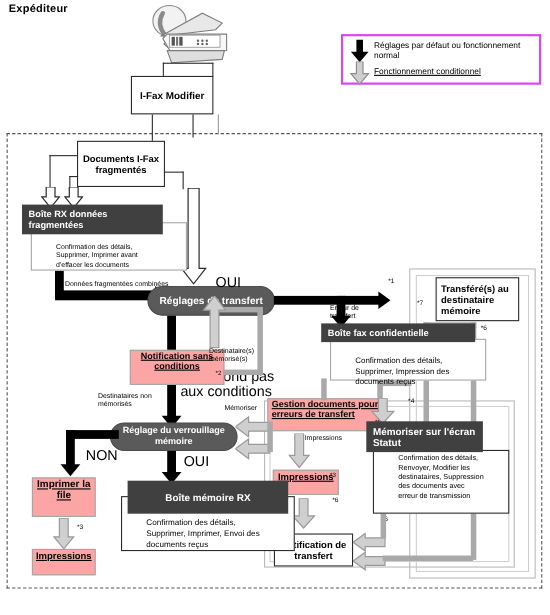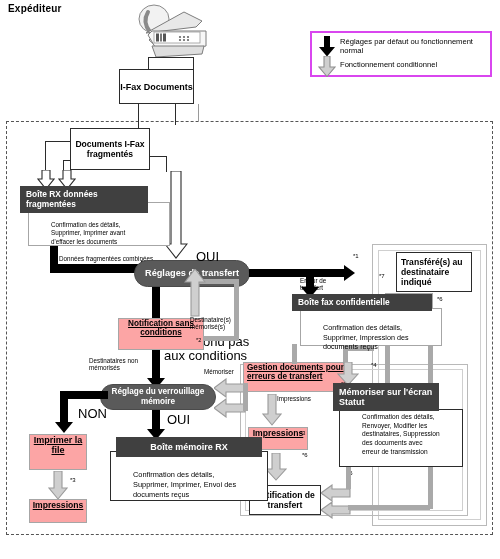--- a/index.html
+++ b/index.html
@@ -120,32 +120,32 @@
 
   <div id="legend" class="abs">
     <svg class="svgwrap" style="left:6px;top:3px;width:18px;height:21px;" viewBox="0 0 18 21">
       <path d="M6 0 H12 V11 H17 L9 20.5 L1 11 H6 Z" fill="#000"></path>
     </svg>
     <div class="legend-txt" style="left:28px;top:4px;">Réglages par défaut
 ou fonctionnement normal</div>
     <svg class="svgwrap" style="left:6px;top:23px;width:18px;height:21px;" viewBox="0 0 18 21">
       <path d="M6 0 H12 V11 H17 L9 20.5 L1 11 H6 Z" fill="#cfcfcf" stroke="#8e8e8e" stroke-width="1.1"></path>
     </svg>
-    <div class="legend-txt" style="left:28px;top:27px;">Fonctionnement conditionnel</div>
+    <div class="legend-txt" style="left:28px;top:27px;text-decoration:underline;">Fonctionnement conditionnel</div>
   </div>
 
   <div id="dashArea" class="abs"></div>
 
   <div class="ln" style="left:148px;top:57px;width:46px;height:1.2px;"></div>
   <div class="ln" style="left:148px;top:57px;width:1.2px;height:13px;"></div>
   <div class="ln" style="left:193px;top:57px;width:1.2px;height:13px;"></div>
 
   <div class="pbox" style="left:119px;top:69px;width:75px;height:35px;font-size:9px;">
     <span>I-Fax
-Documents</span>
+Modifier</span>
   </div>
 
   <div class="ln" style="left:138px;top:104px;width:1.2px;height:28px;"></div>
   <div class="ln" style="left:175px;top:104px;width:1.2px;height:21px;"></div>
 
   <div class="pbox" style="left:70px;top:128px;width:80px;height:42px;font-size:8.6px;">
     <span>Documents
 I-Fax
 fragmentés</span>
   </div>
@@ -243,33 +243,33 @@
   <div class="t" style="left:70px;top:477px;font-size:6px;">*3</div>
 
   <div class="gbox" style="left:29px;top:499px;width:58px;height:24px;font-size:8.6px;">
     <span>Impressions</span>
   </div>
 
   <div class="card" style="left:104px;top:437px;width:164px;height:60px;">
     <div class="body dark" style="left:6px;top:14px;width:158px;height:50px;font-size:7.4px;padding-top:18px;">Confirmation des détails,
 Supprimer, Imprimer,
 Envoi des documents reçus</div>
-    <div class="hdr" style="left:12px;top:0px;width:146px;height:20px;font-size:9px;justify-content:center;">Boîte mémoire RX</div>
+    <div class="hdr" style="left:12px;top:0px;width:146px;height:30px;font-size:9px;justify-content:center;">Boîte mémoire RX</div>
   </div>
 
   <div class="abs" style="left:372px;top:244px;width:115px;height:282px;border:1.5px solid #b9b9b9;box-sizing:border-box;"></div>
   <div class="abs" style="left:378px;top:250px;width:103px;height:270px;border:1.5px solid #cfcfcf;box-sizing:border-box;"></div>
 
   <div class="abs" style="left:240px;top:364px;width:228px;height:152px;border:1.5px solid #b9b9b9;box-sizing:border-box;"></div>
   <div class="abs" style="left:245px;top:369px;width:218px;height:142px;border:1.5px solid #cfcfcf;box-sizing:border-box;"></div>
 
   <div class="pbox" style="left:396px;top:252px;width:76px;height:40px;font-size:8.6px;justify-content:flex-start;text-align:left;padding-left:4px;">
     <span>Transféré(s) au
 destinataire
-indiqué</span>
+mémoire</span>
   </div>
   <div class="t" style="left:353px;top:253px;font-size:6px;">*1</div>
   <div class="t" style="left:379px;top:273px;font-size:6px;">*7</div>
   <div class="t" style="left:437px;top:296px;font-size:6px;">*6</div>
 
   <div class="t tiny" style="left:300px;top:277px;">Erreur de
 transfert</div>
 
   <div class="card" style="left:292px;top:294px;width:152px;height:52px;">
     <div class="body" style="left:8px;top:14px;width:142px;height:38px;font-size:7.2px;padding-top:14px;">Confirmation des détails,

